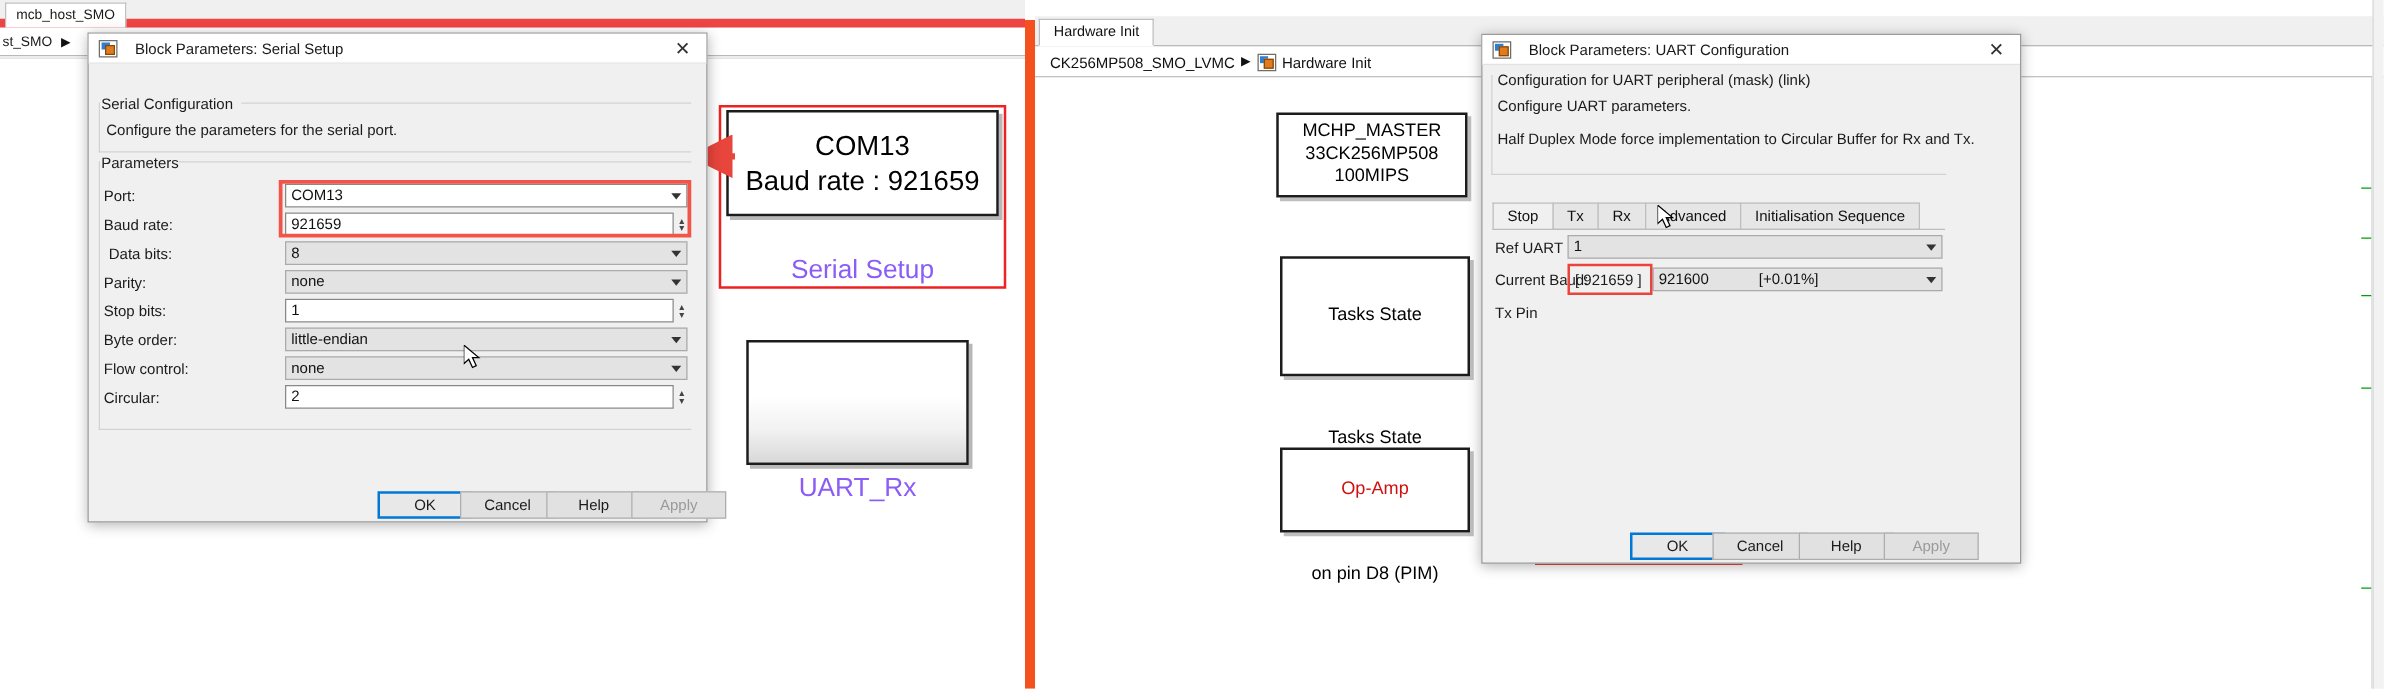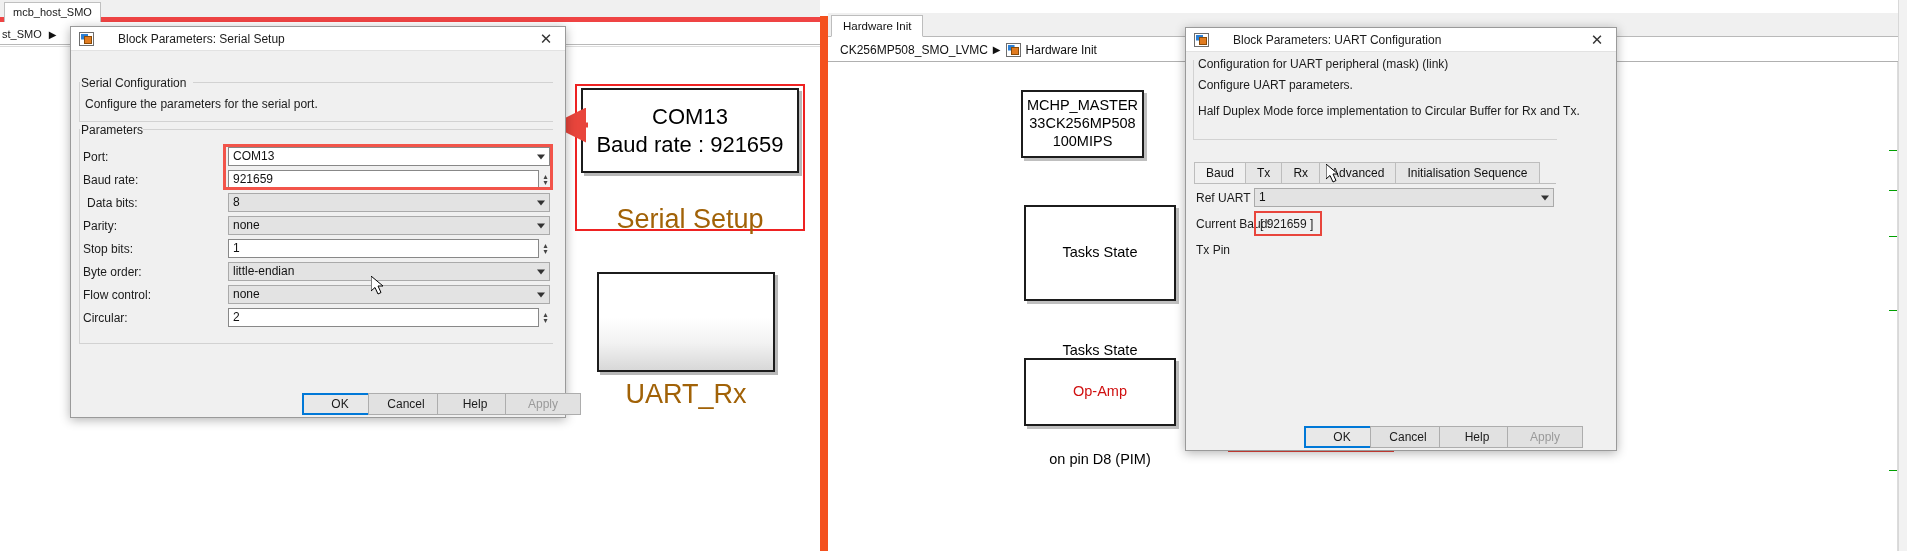--- a/index.html
+++ b/index.html
@@ -11,21 +11,21 @@
     -webkit-font-smoothing:antialiased;
   }
 
   
   .abs { position:absolute; }
 
   
   #left-bg { left:0; top:0; width:820px; height:551px; background:#ffffff; }
   #left-tabstrip {
     left:0; top:0; width:820px; height:22px;
-    background:#f0f0f0; border-bottom:5px solid #ef4444;
+    background:#f0f0f0; border-bottom:7px solid #ef4444;
   }
   .bg-tab {
     position:absolute; top:2px; height:20px; line-height:19px;
     background:#ffffff; border:1px solid #c0c0c0; border-bottom:none;
     font-size:11px; padding:0 8px; color:#1a1a1a; white-space:nowrap;
   }
   #left-breadcrumb {
     left:0; top:23px; width:820px; height:22px;
     background:#ffffff; border-bottom:1px solid #b9b9b9;
     font-size:11px; color:#1a1a1a; line-height:22px; padding-left:2px;
@@ -37,21 +37,21 @@
   }
 
   
   .sl-block {
     position:absolute; background:#ffffff; border:2px solid #1c1c1c;
     box-shadow:3px 3px 0 rgba(0,0,0,0.28);
     display:flex; flex-direction:column; align-items:center; justify-content:center;
     text-align:center; font-size:22px; color:#000; line-height:1.25;
   }
   .sl-label {
-    position:absolute; text-align:center; font-size:27px; color:#a16207;
+    position:absolute; text-align:center; font-size:21px; color:#8b5cf6;
     line-height:1.2; white-space:pre;
   }
   .hilite-red {
     position:absolute; border:2px solid #ee2222; background:transparent;
   }
 
   
   .sl-grad {
     background:linear-gradient(180deg,#ffffff 0%,#ffffff 45%,#f2f2f2 72%,#d8d8d8 100%);
   }
@@ -129,21 +129,21 @@
   
   .dlg {
     position:absolute; background:#f0f0f0;
     border:1px solid #9a9a9a; box-shadow:0 2px 10px rgba(0,0,0,0.30);
   }
   .dlg-title {
     height:24px; background:#ffffff; border-bottom:1px solid #e2e2e2;
     display:flex; align-items:center; padding:0 4px 0 8px;
     font-size:12px; color:#1b1b1b;
   }
-  .dlg-title .tt { margin-left:24px; }
+  .dlg-title .tt { margin-left:14px; }
   .dlg-close {
     margin-left:auto; width:30px; height:22px; display:flex;
     align-items:center; justify-content:center; font-size:15px; color:#333;
     cursor:default;
   }
   .dlg-body { position:relative; }
 
   .grp-title {
     font-size:12px; color:#1b1b1b;
   }
@@ -253,21 +253,21 @@
 <div class="abs" id="mid-breadcrumb">
   <span>CK256MP508_SMO_LVMC</span>
   <span class="bc-arrow">▶</span>
   <span class="mini-icon"></span>
   <span>Hardware Init</span>
 </div>
 
 <div class="abs" id="mid-canvas"></div>
 <div id="mid-scroll-strip"></div>
 
-<div class="mb" style="left:1021px; top:90px; width:123px; height:68px;">
+<div class="mb" style="left:1021px; top:90px; width:153px; height:68px;">
   <div>MCHP_MASTER</div>
   <div>33CK256MP508</div>
   <div>100MIPS</div>
 </div>
 
 <div class="mb" style="left:1225px; top:90px; width:158px; height:68px;">
   <div>Compiler-Version</div>
   <div>xc16 - v1.70</div>
 </div>
 
@@ -413,36 +413,41 @@
   <div class="dlg-body" style="height:400px;">
 
     <div class="grp-vline" style="left:7px; top:8px; height:80px;"></div>
     <div class="grp-line" style="left:7px; top:87px; width:364px;"></div>
 
     <div class="field-label" style="left:12px; top:5px;">Configuration for UART peripheral (mask) (link)</div>
     <div class="field-label" style="left:12px; top:26px;">Configure UART parameters.</div>
     <div class="field-label" style="left:12px; top:52px;">Half Duplex Mode force implementation to Circular Buffer for Rx and Tx.</div>
 
     <div class="tabrow" id="uart-tabs" style="left:8px; top:110px;">
-        <div class="tb active">Baud</div>
+        <div class="tb active">Stop</div>
         <div class="tb">Tx</div>
         <div class="tb">Rx</div>
         <div class="tb">Advanced</div>
         <div class="tb">Initialisation Sequence</div>
       </div>
     <div class="tab-underline" style="left:8px; top:131px; width:362px;"></div>
 
     <div class="field-label" style="left:10px; top:139px;">Ref UART</div>
     <div class="fld ro" style="left:68px; top:136px; width:300px;">
       <span>1</span>
       <span class="caret"></span>
     </div>
 
     <div class="field-label" style="left:10px; top:165px;">Current Baud:</div>
     <div class="field-label" style="left:74px; top:165px;">[ 921659 ]</div>
+    <div class="fld ro" style="left:136px; top:162px; width:232px;">
+      <span>921600</span>
+      <span style="margin-left:40px;">[+0.01%]</span>
+      <span class="caret"></span>
+    </div>
     <div class="attn-thin" style="left:68px; top:159px; width:68px; height:25px;"></div>
 
     <div class="field-label" style="left:10px; top:191px;">Tx Pin</div>
 
     <svg class="cursor" style="left:140px; top:112px; width:16px; height:22px;">
       <polygon points="0,0 0,15 4,11.5 7,18 10,16.5 7,10 12,10" fill="#ffffff" stroke="#000" stroke-width="1"></polygon>
     </svg>
 
     <div class="dlg-btn primary" style="left:118px; top:374px; width:60px;">OK</div>
     <div class="dlg-btn" style="left:184px; top:374px; width:64px;">Cancel</div>

